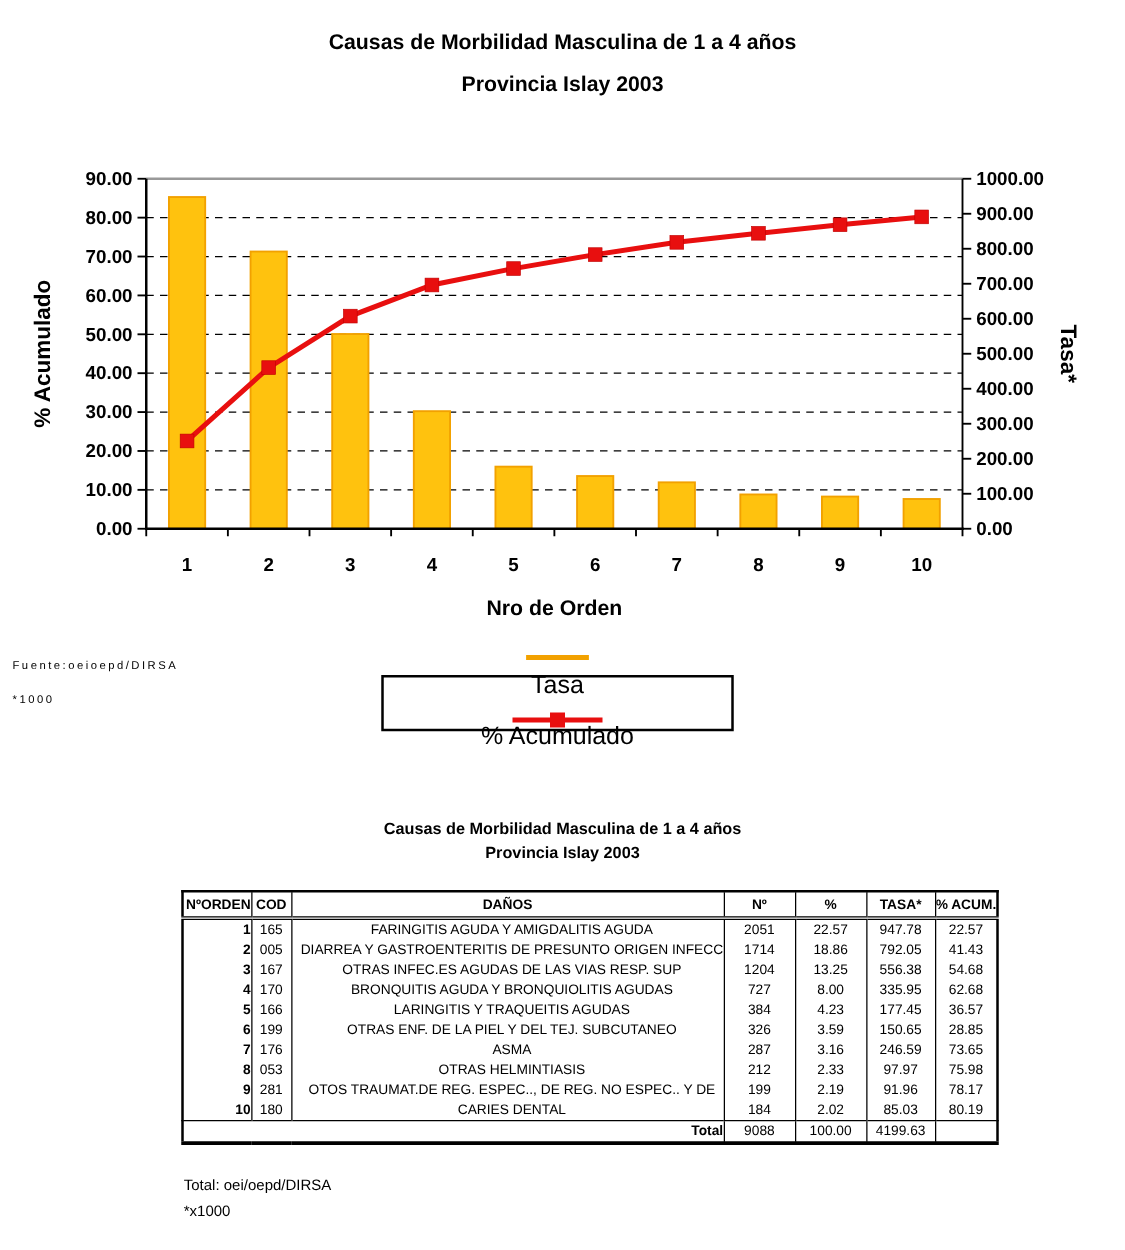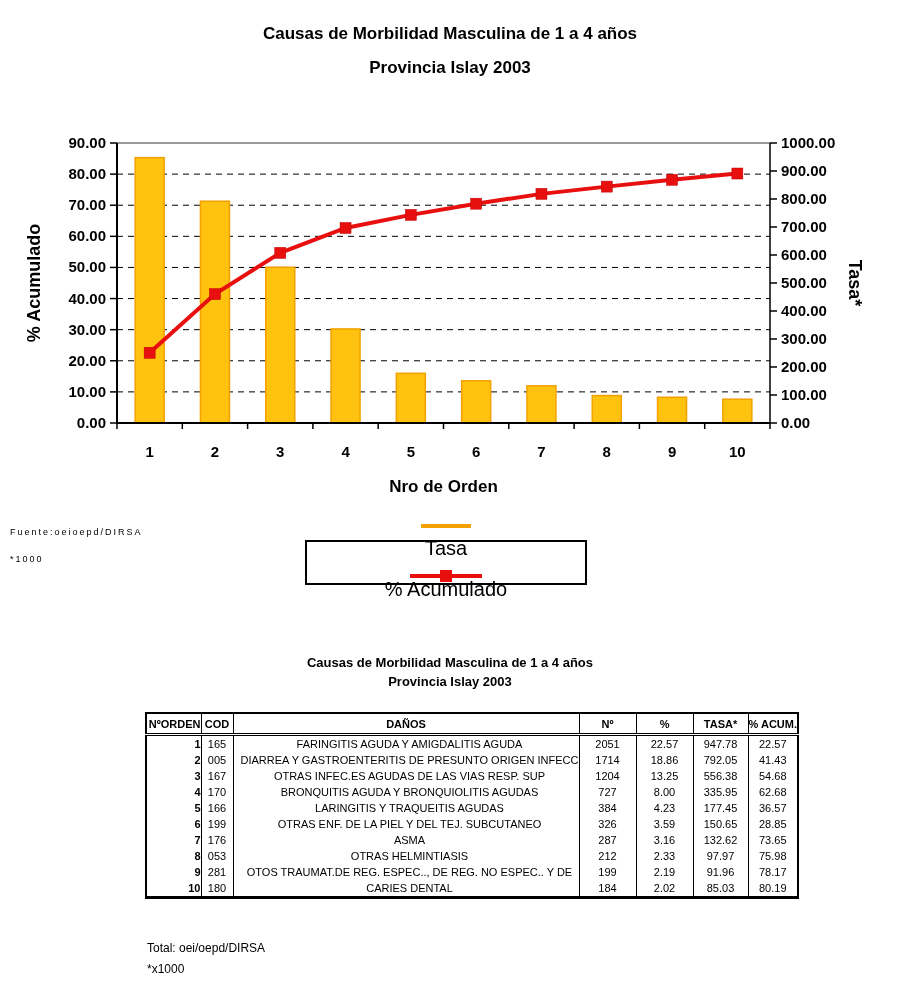--- a/index.html
+++ b/index.html
@@ -235,21 +235,21 @@
           <td>3.59</td>
           <td>150.65</td>
           <td>28.85</td>
         </tr>
         <tr>
           <td class="c-bold">7</td>
           <td>176</td>
           <td class="c-left">ASMA</td>
           <td>287</td>
           <td>3.16</td>
-          <td>132.62</td>
+          <td>246.59</td>
           <td>73.65</td>
         </tr>
         <tr>
           <td class="c-bold">8</td>
           <td>053</td>
           <td class="c-left">OTRAS HELMINTIASIS</td>
           <td>212</td>
           <td>2.33</td>
           <td>97.97</td>
           <td>75.98</td>
@@ -265,18 +265,25 @@
         </tr>
         <tr>
           <td class="c-bold">10</td>
           <td>180</td>
           <td class="c-left">CARIES DENTAL</td>
           <td>184</td>
           <td>2.02</td>
           <td>85.03</td>
           <td>80.19</td>
         </tr>
+        <tr class="total-row">
+          <td colspan="3" class="t-label">Total</td>
+          <td>9088</td>
+          <td>100.00</td>
+          <td>4199.63</td>
+          <td></td>
+        </tr>
       </tbody>
   </table>
 </div>
 
 <div class="abs" id="table-src">Total: oei/oepd/DIRSA</div>
 <div class="abs" id="table-scale">*x1000</div>
 
 </body></html>

